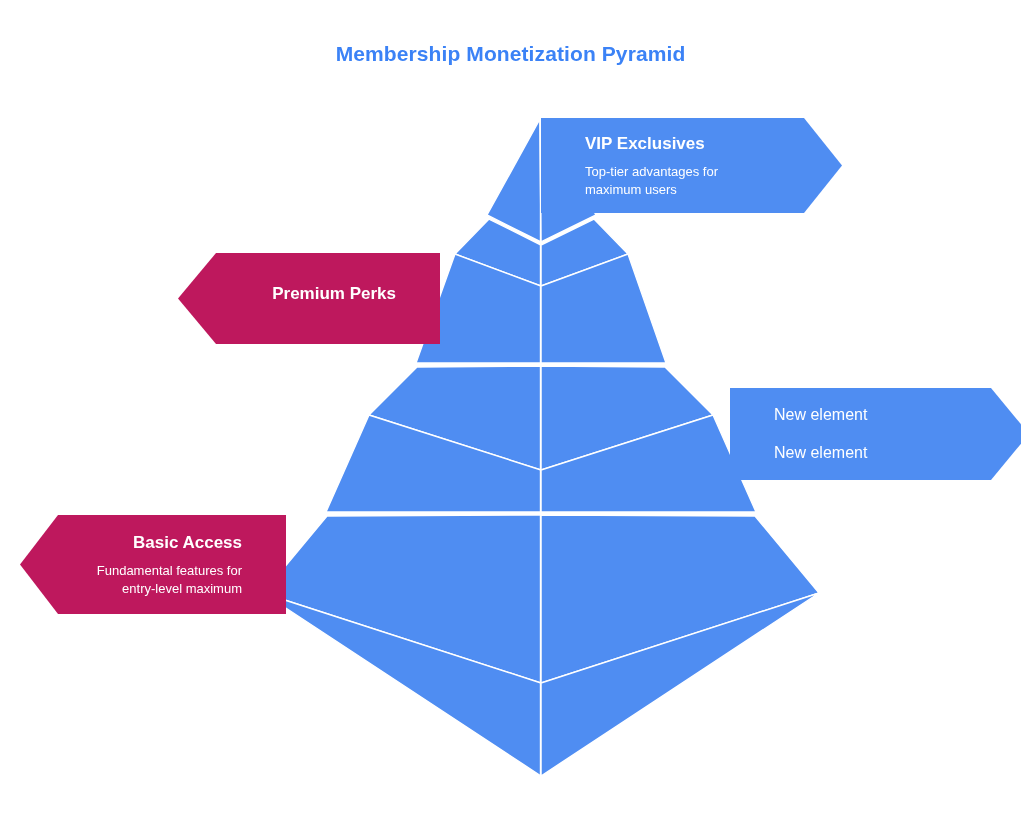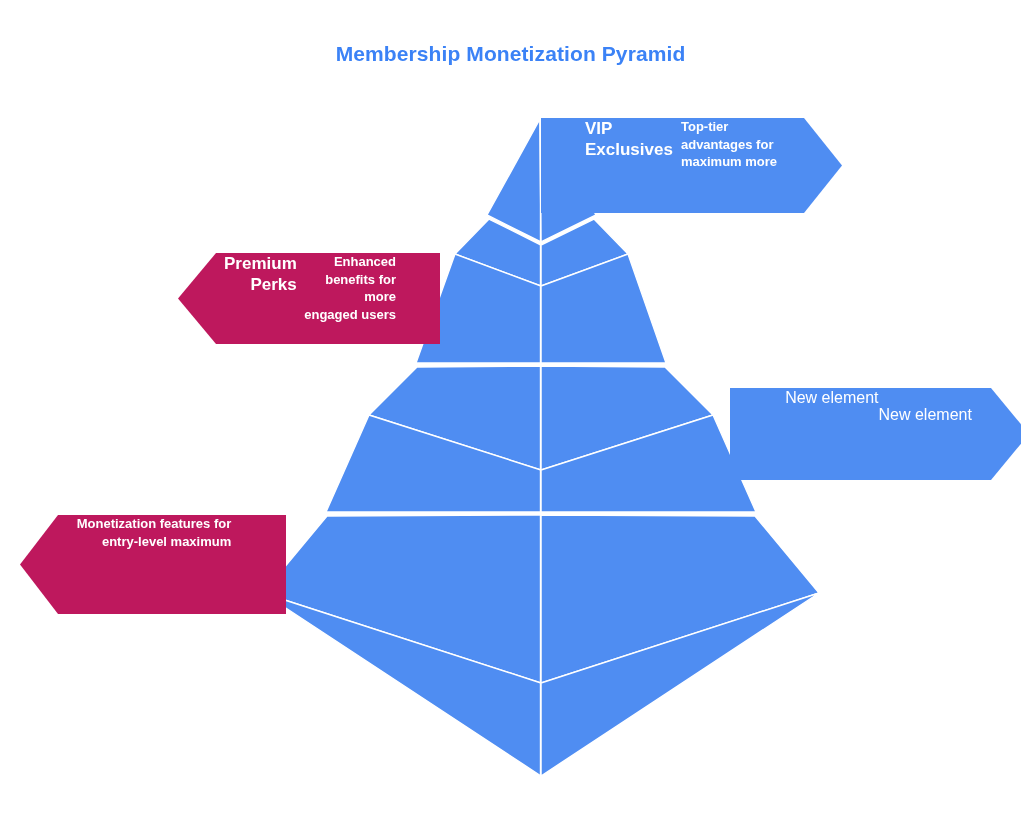--- a/index.html
+++ b/index.html
@@ -34,20 +34,21 @@
     top: 0;
     width: 1021px;
     height: 830px;
   }
 
   .callout {
     position: absolute;
     box-sizing: border-box;
     color: #ffffff;
     display: flex;
+    flex-direction: column;
     justify-content: center;
   }
   .callout-right {
     background: #4f8df2;
     clip-path: polygon(0 0, calc(100% - 38px) 0, 100% 50%, calc(100% - 38px) 100%, 0 100%);
     text-align: left;
     padding-left: 44px;
     padding-right: 46px;
   }
   .callout-left {
@@ -58,21 +59,21 @@
     padding-left: 46px;
   }
   .callout-title {
     font-size: 17px;
     font-weight: bold;
     line-height: 1.25;
     margin-bottom: 9px;
   }
   .callout-desc {
     font-size: 13px;
-    font-weight: bold;
+    font-weight: normal;
     line-height: 1.35;
   }
   .callout-plainline {
     font-size: 16px;
     font-weight: normal;
     line-height: 1.3;
   }
   .callout-plainline + .callout-plainline {
     margin-top: 17px;
   }
@@ -126,35 +127,32 @@
     <polygon points="819,593 541,683 541,776" fill="#4f8df2" stroke="#ffffff" stroke-width="1.4"></polygon>
   </g>
 
   <line x1="540.5" y1="119" x2="540.5" y2="776" stroke="#ffffff" stroke-width="1.4"></line>
 </svg>
 
 <div id="callout-vip" class="callout callout-right">
   <div class="callout-title">VIP Exclusives</div>
   <div class="callout-desc">
     <span>Top-tier advantages for</span><br>
-    <span>maximum more</span>
+    <span>maximum users</span>
   </div>
 </div>
 
 <div id="callout-premium" class="callout callout-left">
   <div class="callout-title">Premium Perks</div>
-  <div class="callout-desc">
-    <span>Enhanced benefits for more</span><br>
-    <span>engaged users</span>
-  </div>
 </div>
 
 <div id="callout-new" class="callout callout-right">
   <div class="callout-plainline">New element</div>
   <div class="callout-plainline">New element</div>
 </div>
 
 <div id="callout-basic" class="callout callout-left">
+  <div class="callout-title">Basic Access</div>
   <div class="callout-desc">
-    <span>Monetization features for</span><br>
+    <span>Fundamental features for</span><br>
     <span>entry-level maximum</span>
   </div>
 </div>
 
 </body></html>

